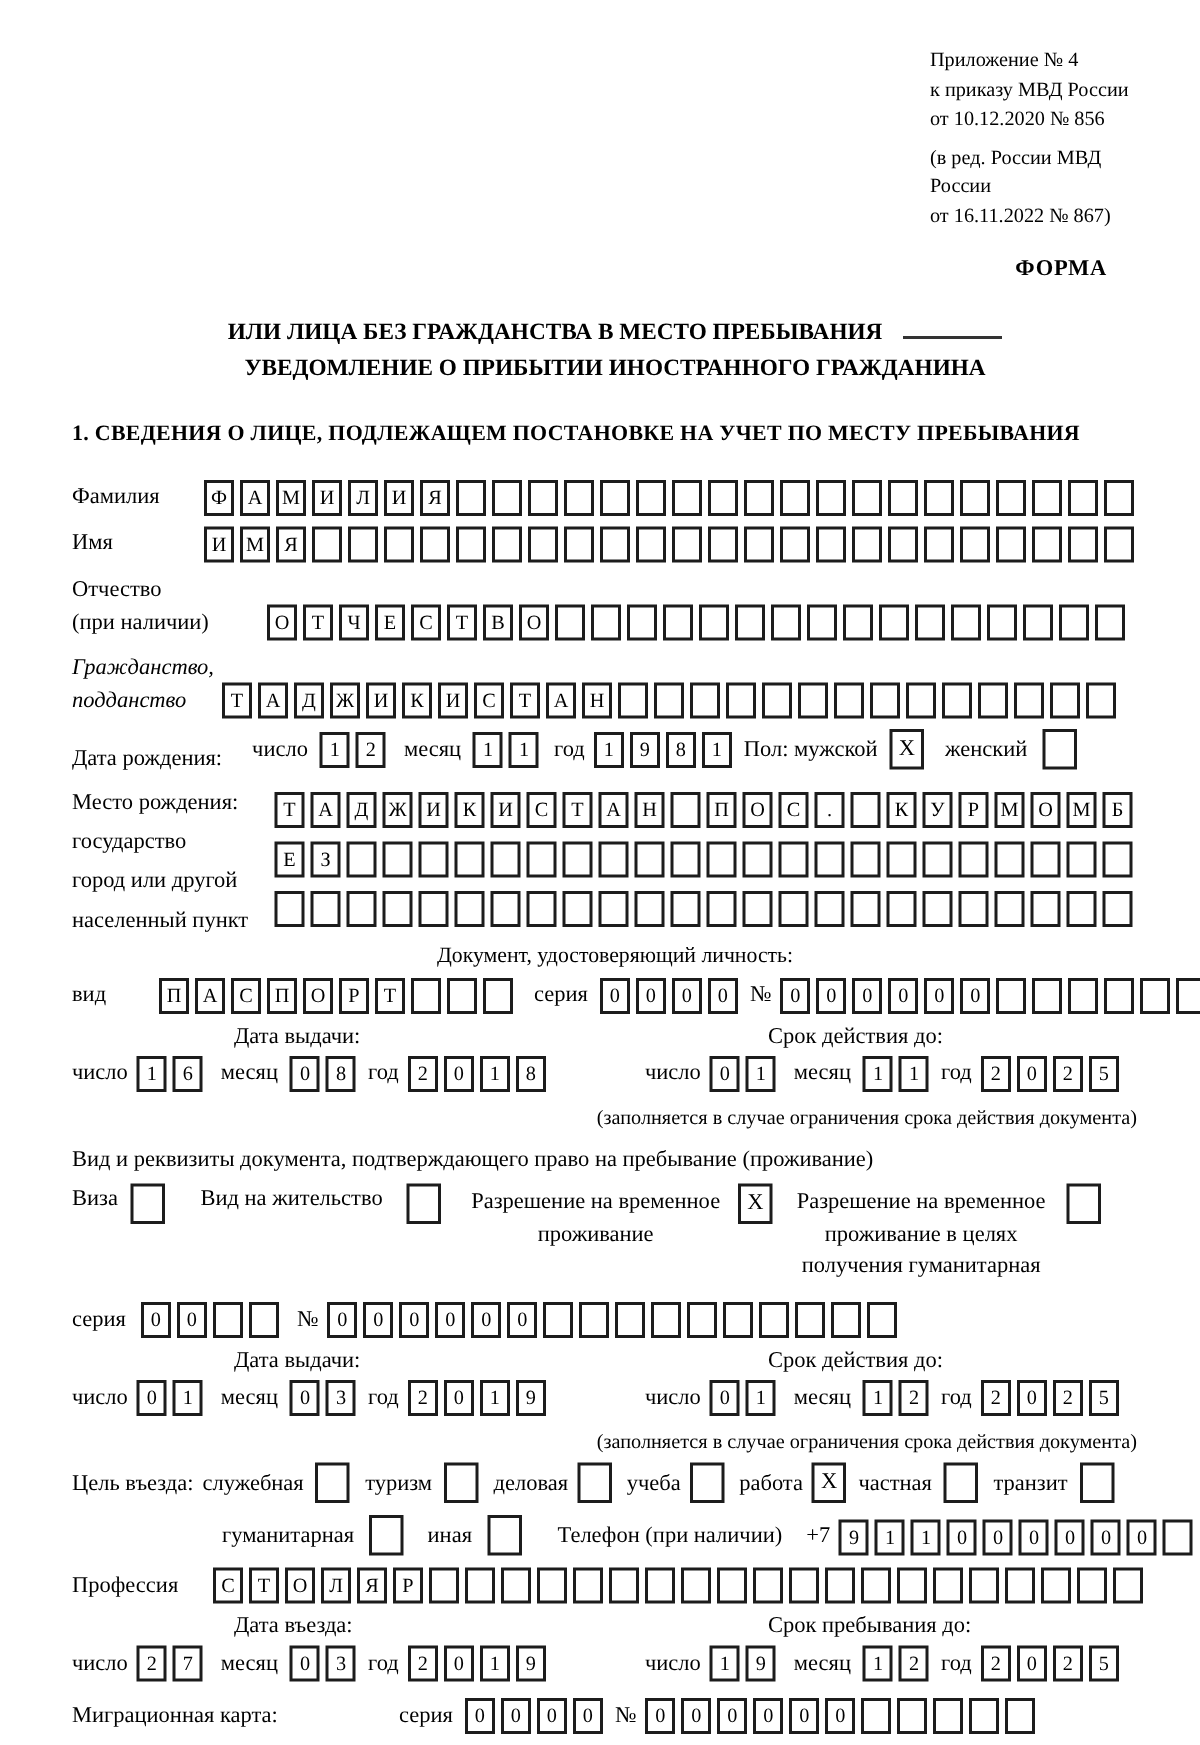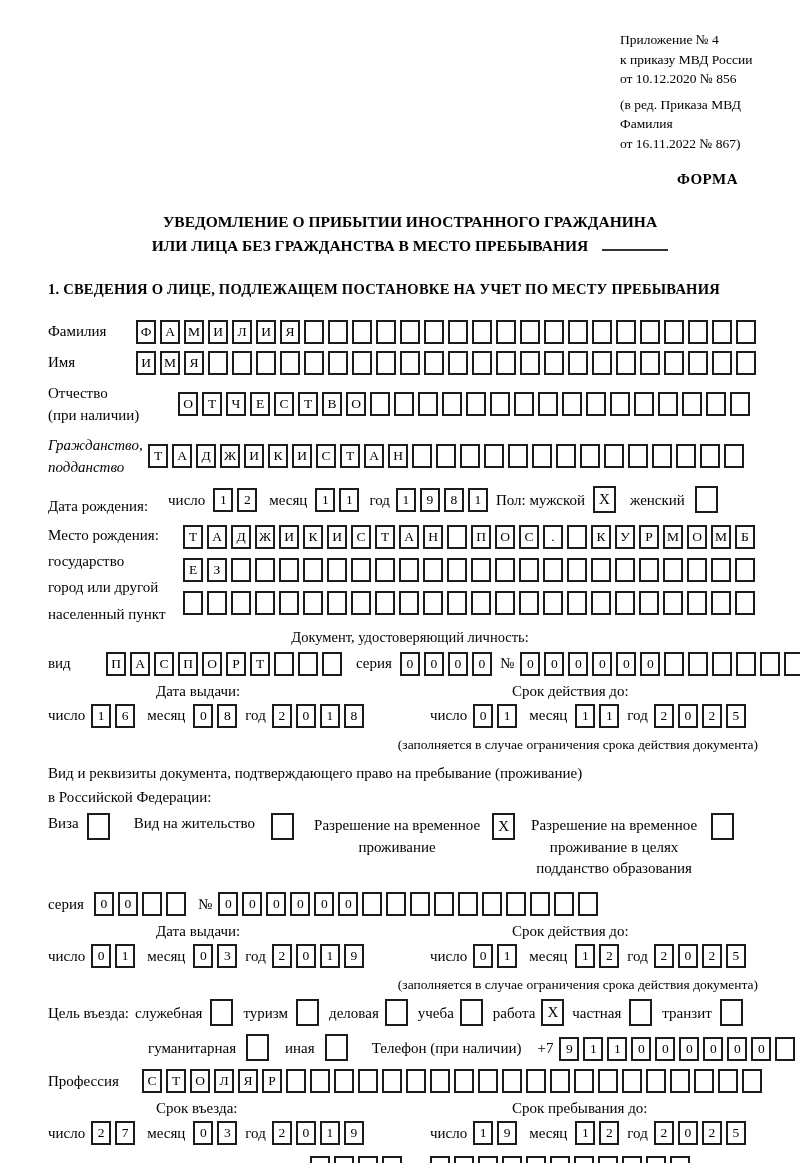--- a/index.html
+++ b/index.html
@@ -7,21 +7,21 @@
   .page{box-sizing:border-box;width:800px;padding:30px 28px 0 48px;}
   
   .appendix{margin-left:572px;font-size:13.5px;line-height:1.45;margin-bottom:4px;}
   .appendix .grp2{margin-top:6px;}
   .forma{font-weight:bold;text-align:right;padding-right:34px;font-size:15px;margin-top:18px;margin-bottom:22px;letter-spacing:.5px;}
   .title{font-weight:bold;text-align:center;font-size:15.5px;line-height:1.5;margin-bottom:24px;}
   .blank-line{display:inline-block;width:66px;border-bottom:2px solid #333;margin-left:14px;vertical-align:baseline;}
   .sec-heading{font-weight:bold;font-size:14.6px;margin-bottom:22px;letter-spacing:.2px;}
   
   .row{display:flex;align-items:center;margin-bottom:7px;}
-  .row-top{align-items:center;}
+  .row-top{align-items:flex-end;}
   .cells{display:flex;gap:4px;flex:0 0 auto;}
   .cell{flex:0 0 auto;width:20px;height:24px;box-sizing:border-box;border:2px solid #1c1c1c;display:flex;align-items:center;justify-content:center;font-size:13.5px;background:#fff;}
   .checkbox{flex:0 0 auto;width:23px;height:27px;box-sizing:border-box;border:2px solid #1c1c1c;display:inline-flex;align-items:center;justify-content:center;font-size:15px;margin-top:-2px;background:#fff;}
   .lbl{flex:0 0 auto;}
   .lblcol{flex:0 0 auto;line-height:1.5;}
   .w88{width:88px;}
   .w100{width:100px;font-style:italic;}
   .w130{width:130px;}
   .w135{width:135px;}
   .mr6{margin-right:6px;} .mr8{margin-right:8px;} .mr10{margin-right:10px;} .mr12{margin-right:12px;margin-top:12px;} .mr16{margin-right:16px;} .ml8{margin-left:8px;} .ml10{margin-left:10px;} .ml12{margin-left:12px;} .ml14{margin-left:14px;} .ml16{margin-left:16px;} .ml20{margin-left:20px;} .ml24{margin-left:24px;}
@@ -42,29 +42,29 @@
 </style>
 </head>
 <body>
 
 <div class="page">
 
   <div class="appendix">
     <div>Приложение № 4</div>
     <div>к приказу МВД России</div>
     <div>от 10.12.2020 № 856</div>
-    <div class="grp2">(в ред. Приказа МВД Фамилия</div>
+    <div class="grp2">(в ред. России МВД России</div>
     <div>от 16.11.2022 № 867)</div>
   </div>
 
   <div class="forma">ФОРМА</div>
 
   <div class="title">
+    <div><span>ИЛИ ЛИЦА БЕЗ ГРАЖДАНСТВА В МЕСТО ПРЕБЫВАНИЯ</span><span class="blank-line"></span></div>
     <div>УВЕДОМЛЕНИЕ О ПРИБЫТИИ ИНОСТРАННОГО ГРАЖДАНИНА</div>
-    <div><span>ИЛИ ЛИЦА БЕЗ ГРАЖДАНСТВА В МЕСТО ПРЕБЫВАНИЯ</span><span class="blank-line"></span></div>
   </div>
 
   <div class="sec-heading">1. СВЕДЕНИЯ О ЛИЦЕ, ПОДЛЕЖАЩЕМ ПОСТАНОВКЕ НА УЧЕТ ПО МЕСТУ ПРЕБЫВАНИЯ</div>
 
   <div class="row">
     <span class="lbl w88">Фамилия</span>
     <div class="cells">
         <div class="cell">Ф</div>
         <div class="cell">А</div>
         <div class="cell">М</div>
@@ -390,37 +390,36 @@
             <div class="cell">2</div>
             <div class="cell">5</div>
           </div>
       </div>
     </div>
   </div>
   <div class="validnote">(заполняется в случае ограничения срока действия документа)</div>
 
   <div class="para">
     <div>Вид и реквизиты документа, подтверждающего право на пребывание (проживание)</div>
-    <div>в Российской Федерации:</div>
   </div>
 
   <div class="visarow">
     <span class="lbl">Виза</span>
     <div class="checkbox cbgap"></div>
     <span class="lbl ml24">Вид на жительство</span>
     <div class="checkbox ml16"></div>
     <div class="multilabel ml20">
       <div>Разрешение на временное</div>
       <div>проживание</div>
     </div>
     <div class="checkbox ml12">X</div>
     <div class="multilabel ml16">
       <div>Разрешение на временное</div>
       <div>проживание в целях</div>
-      <div>подданство образования</div>
+      <div>получения гуманитарная</div>
     </div>
     <div class="checkbox ml14"></div>
   </div>
 
   <div class="row">
     <span class="lbl mr10">серия</span>
     <div class="cells">
         <div class="cell">0</div>
         <div class="cell">0</div>
         <div class="cell"></div>
@@ -561,21 +560,21 @@
         <div class="cell"></div>
         <div class="cell"></div>
         <div class="cell"></div>
         <div class="cell"></div>
         <div class="cell"></div>
       </div>
   </div>
 
   <div class="dates-wrap" style="margin-top:4px;">
     <div class="datecol1">
-      <div class="datehead c1">Срок въезда:</div>
+      <div class="datehead c1">Дата въезда:</div>
       <div class="row">
         <span class="lbl mr6">число</span>
         <div class="cells">
             <div class="cell">2</div>
             <div class="cell">7</div>
           </div>
         <span class="lbl mr8 ml12">месяц</span>
         <div class="cells">
             <div class="cell">0</div>
             <div class="cell">3</div>

